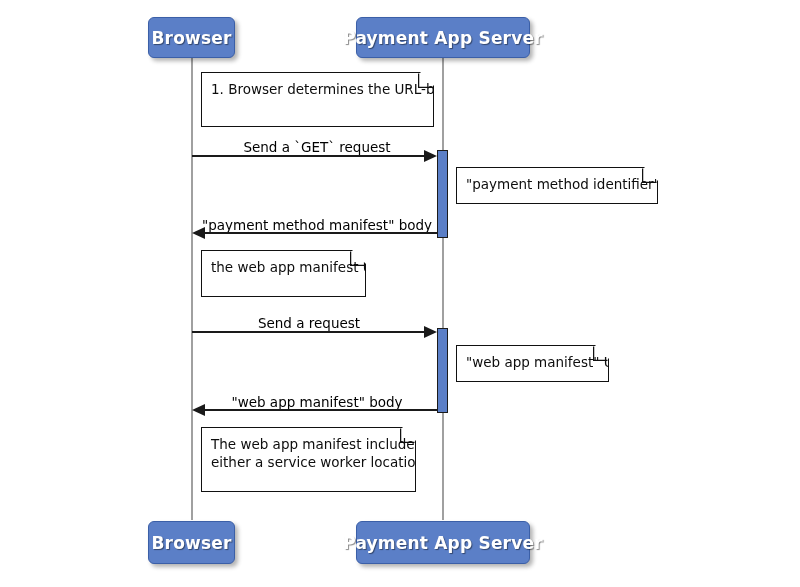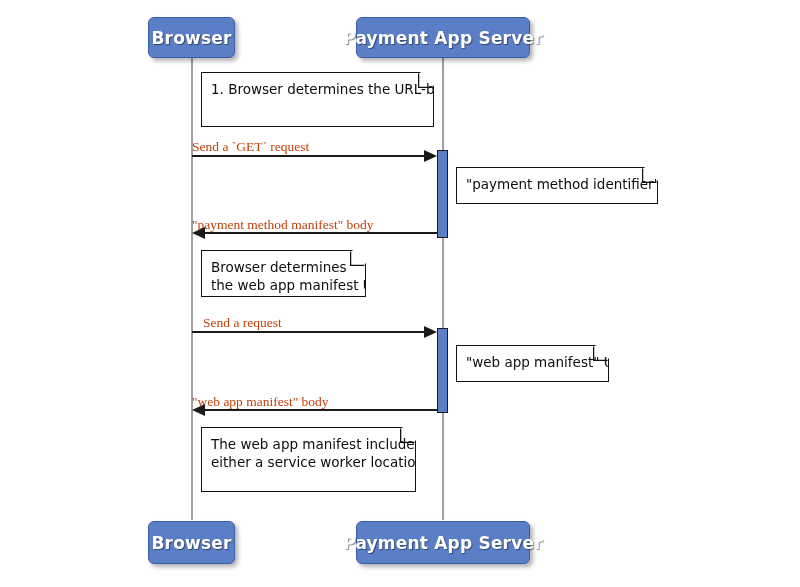--- a/index.html
+++ b/index.html
@@ -70,24 +70,23 @@
   }
   .msg-head.right {
     border-left: 13px solid #1a1a1a;
   }
   .msg-head.left {
     border-right: 13px solid #1a1a1a;
   }
   .msg-label {
     position: absolute;
     font-size: 13.5px;
-    color: #c2410c;
+    color: #000000;
     white-space: nowrap;
-    text-align: left;
-    font-family: Liberation Serif, serif;
+    text-align: center;
   }
 
   
   .note {
     position: absolute;
     box-sizing: border-box;
     background: #ffffff;
     border: 1.5px solid #111111;
     font-size: 13.5px;
     line-height: 18px;
@@ -148,29 +147,28 @@
       <path d="M0.5 0.5 L0.5 14.5 L14.5 14.5" fill="none" stroke="#111111" stroke-width="1.5"></path>
     </svg>
   </div>
 
   <div class="msg-label" style="left:192px; top:217px; width:250px;">"payment method manifest" body</div>
   <div class="msg-line" style="left:199px; top:232px; width:238px;"></div>
   <div class="msg-head left" style="left:192px; top:227px;"></div>
 
   <div class="note" style="left:201px; top:250px; width:165px; height:47px;">
     <div class="note-text">
-      <div>Browser determines</div>
       <div>the web app manifest URL</div>
     </div>
     <svg class="fold-line" viewBox="0 0 15 15">
       <path d="M0.5 0.5 L0.5 14.5 L14.5 14.5" fill="none" stroke="#111111" stroke-width="1.5"></path>
     </svg>
   </div>
 
-  <div class="msg-label" style="left:203px; top:315px; width:250px;">Send a request</div>
+  <div class="msg-label" style="left:184px; top:315px; width:250px;">Send a request</div>
   <div class="msg-line" style="left:192px; top:331px; width:239px;"></div>
   <div class="msg-head right" style="left:424px; top:326px;"></div>
 
   <div class="note" style="left:456px; top:345px; width:153px; height:37px;">
     <div class="note-text">
       <div>"web app manifest" URL</div>
     </div>
     <svg class="fold-line" viewBox="0 0 15 15">
       <path d="M0.5 0.5 L0.5 14.5 L14.5 14.5" fill="none" stroke="#111111" stroke-width="1.5"></path>
     </svg>

